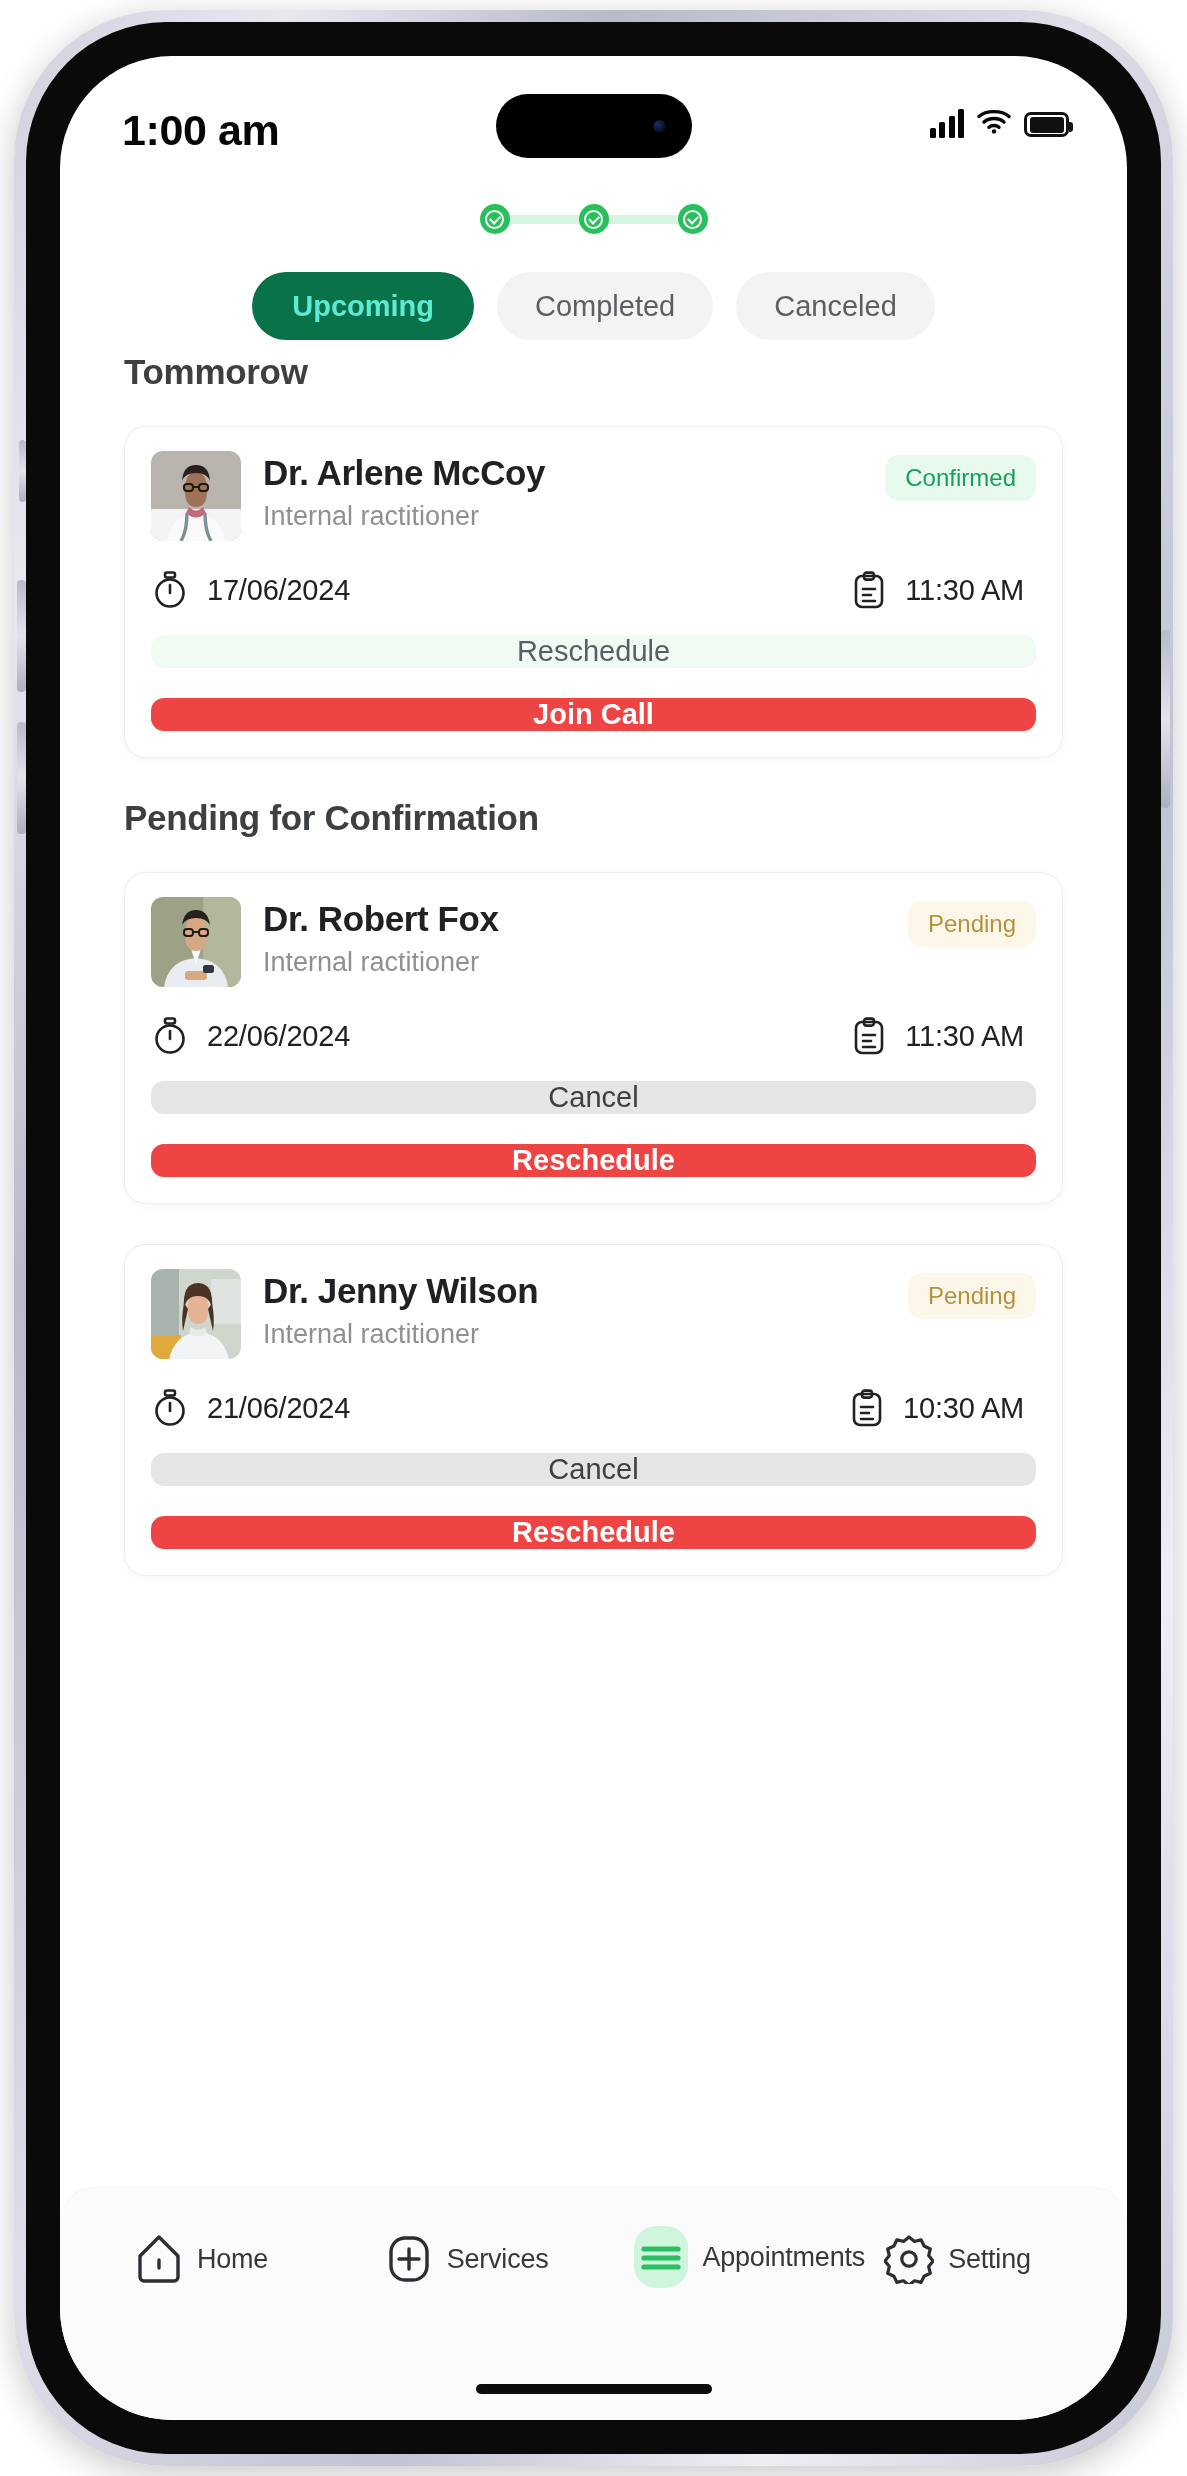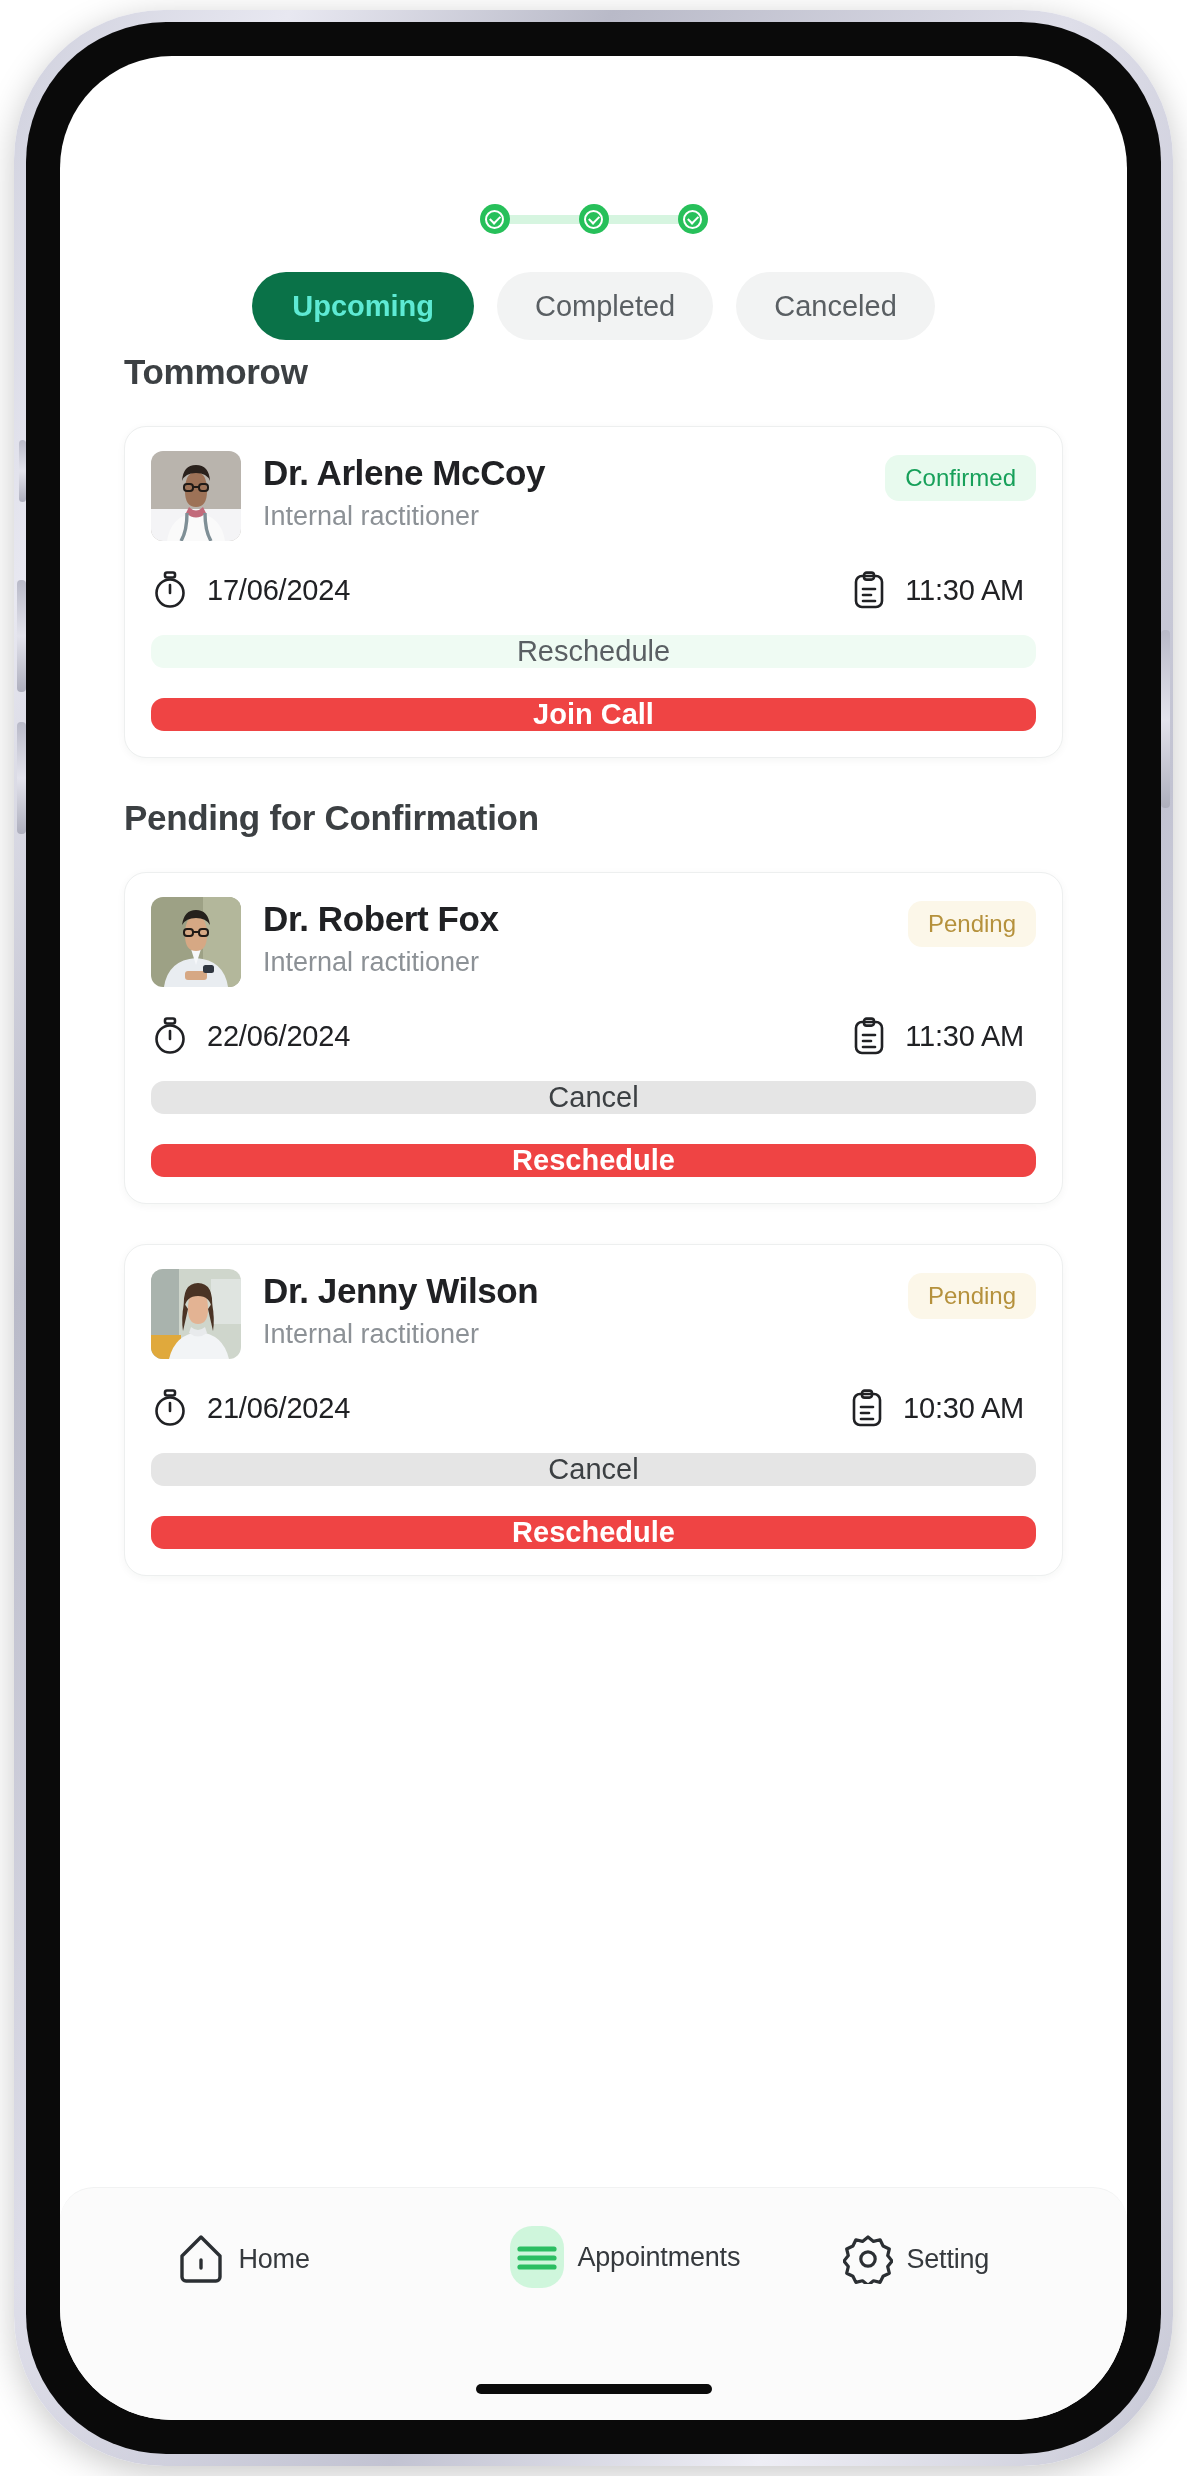--- a/index.html
+++ b/index.html
@@ -196,20 +196,45 @@
 
 <div class="phone-outer">
   <div class="btn-side btn-silent"></div>
   <div class="btn-side btn-volup"></div>
   <div class="btn-side btn-voldn"></div>
   <div class="btn-side btn-power"></div>
 
   <div class="phone-bezel">
     <div class="screen">
 
+      <div class="statusbar">
+        <div class="status-time">1:00 am</div>
+        <div class="dyn-island">
+          <div class="dyn-lens"></div>
+        </div>
+        <div class="status-right">
+          <span class="sig">
+              <i></i>
+              <i></i>
+              <i></i>
+              <i></i>
+            </span>
+          <span class="wifi">
+            <svg viewBox="0 0 34 26" width="34" height="26">
+              <path d="M2 8.5 C9 2 25 2 32 8.5" stroke="#050505" stroke-width="3.4" fill="none" stroke-linecap="round"></path>
+              <path d="M7 14 C12 9.4 22 9.4 27 14" stroke="#050505" stroke-width="3.4" fill="none" stroke-linecap="round"></path>
+              <path d="M12 19.3 C14.6 16.9 19.4 16.9 22 19.3" stroke="#050505" stroke-width="3.4" fill="none" stroke-linecap="round"></path>
+              <circle cx="17" cy="23.4" r="2.2" fill="#050505"></circle>
+            </svg>
+          </span>
+          <span class="batt">
+              <i></i>
+            </span>
+        </div>
+      </div>
 
       <div class="steps">
         <div class="step-dot">
             <span></span>
           </div>
         <div class="step-line"></div>
         <div class="step-dot">
             <span></span>
           </div>
         <div class="step-line"></div>
@@ -400,20 +425,30 @@
           <div class="navitem">
             <div class="navicon">
               <svg viewBox="0 0 48 50" width="48" height="50">
                 <path d="M24 3 L43 22 V43 a4 4 0 0 1 -4 4 H9 a4 4 0 0 1 -4 -4 V22 Z" fill="none" stroke="#2b2f33" stroke-width="3.4" stroke-linejoin="round"></path>
                 <line x1="24" y1="26" x2="24" y2="34" stroke="#2b2f33" stroke-width="3.4" stroke-linecap="round"></line>
               </svg>
             </div>
             <div class="navlabel">Home</div>
           </div>
 
+          <div class="navitem">
+            <div class="navicon">
+              <svg viewBox="0 0 48 50" width="48" height="50">
+                <rect x="6" y="4" width="36" height="42" rx="14" fill="none" stroke="#2b2f33" stroke-width="3.4"></rect>
+                <line x1="24" y1="15" x2="24" y2="35" stroke="#2b2f33" stroke-width="3.4" stroke-linecap="round"></line>
+                <line x1="14" y1="25" x2="34" y2="25" stroke="#2b2f33" stroke-width="3.4" stroke-linecap="round"></line>
+              </svg>
+            </div>
+            <div class="navlabel">Services</div>
+          </div>
 
           <div class="navitem">
             <div class="navicon pill">
               <svg viewBox="0 0 54 40" width="54" height="40">
                 <line x1="10" y1="12" x2="44" y2="12" stroke="#2BBE62" stroke-width="5.2" stroke-linecap="round"></line>
                 <line x1="10" y1="21" x2="44" y2="21" stroke="#2BBE62" stroke-width="5.2" stroke-linecap="round"></line>
                 <line x1="10" y1="30" x2="44" y2="30" stroke="#2BBE62" stroke-width="5.2" stroke-linecap="round"></line>
               </svg>
             </div>
             <div class="navlabel">Appointments</div>

